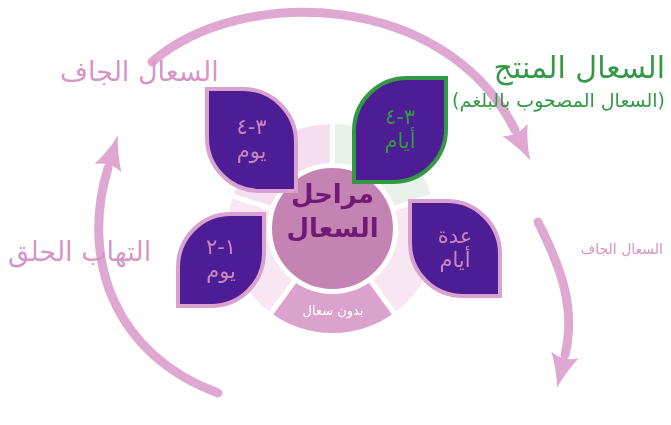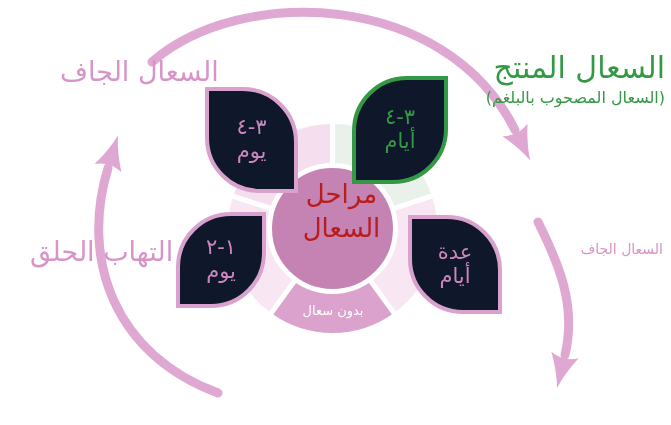--- a/index.html
+++ b/index.html
@@ -12,43 +12,43 @@
   .arc{fill:none;stroke:var(--pink-arc);stroke-width:9;stroke-linecap:round;}
   .ah{fill:var(--pink-arc);}
   .sec{stroke:#fff;stroke-width:5;}
   .sec-green{fill:var(--green-tint);}
   .sec-light{fill:var(--pink-light);}
   .sec-light2{fill:var(--pink-light2);}
   .sec-med{fill:var(--pink-medium);}
   .ccircle{fill:var(--pink-dark);stroke:#fff;stroke-width:5;}
   
   .leaf{
-    position:absolute;background:#0f172a;box-sizing:border-box;direction:rtl;
+    position:absolute;background:#4c1d95;box-sizing:border-box;direction:rtl;
     display:flex;flex-direction:column;align-items:center;justify-content:center;
     text-align:center;line-height:1.12;font-size:21px;
   }
   .leaf-green{border:4.5px solid var(--green);color:var(--green);border-radius:55px 0 55px 0;
     left:352px;top:76px;width:96px;height:108px;}
   .leaf-dry{border:4px solid var(--pink-outline);color:var(--pink-text);border-radius:0 55px 0 55px;
     left:205px;top:87px;width:93px;height:106px;}
   .leaf-sore{border:4px solid var(--pink-outline);color:var(--pink-text);border-radius:55px 0 55px 0;
     left:176px;top:212px;width:90px;height:96px;}
   .leaf-residual{border:4px solid var(--pink-outline);color:var(--pink-text);border-radius:0 55px 0 55px;
-    left:408px;top:215px;width:94px;height:99px;}
+    left:408px;top:199px;width:94px;height:99px;}
   
   .lbl{position:absolute;direction:rtl;white-space:nowrap;}
   .lbl-productive{right:6px;top:48px;text-align:right;white-space:normal;width:215px;}
   .lbl-productive .t{font-size:30px;color:var(--green);line-height:1.3;}
-  .lbl-productive .s{font-size:16px;color:var(--green);line-height:1.4;}
+  .lbl-productive .s{font-size:19px;color:var(--green);line-height:1.4;}
   .lbl-dry{left:60px;top:56px;font-size:27px;color:var(--pink-label);}
-  .lbl-sore{left:8px;top:236px;font-size:27px;color:var(--pink-label);margin-left:22px;}
+  .lbl-sore{left:8px;top:236px;font-size:27px;color:var(--pink-label);}
   .lbl-residual{right:8px;top:238px;text-align:right;white-space:normal;width:130px;
     font-size:14px;color:var(--pink-label);line-height:1.7;}
-  .center-lbl{position:absolute;left:278px;top:177px;width:127px;text-align:center;
-    color:#b91c1c;font-weight:normal;font-size:26px;line-height:1.32;direction:rtl;}
+  .center-lbl{position:absolute;left:269px;top:177px;width:127px;text-align:center;
+    color:#701a75;font-weight:bold;font-size:26px;line-height:1.32;direction:rtl;}
   .nocough{position:absolute;left:258px;top:303px;width:150px;text-align:center;
     color:#fff;font-size:13px;direction:rtl;}
 </style>
 </head>
 <body style="--green: #339944; --green-tint: #eaf1ea; --pink-arc: #dfa8d2; --pink-dark: #c583b3; --pink-medium: #daa2cd; --pink-light: #f8e6f3; --pink-light2: #f5dfef; --pink-outline: #d9a2ce; --pink-text: #ca86bd; --pink-label: #d893c7;">
 
 <div class="stage">
 
   <svg width="671" height="425" viewBox="0 0 671 425">
     <defs>

